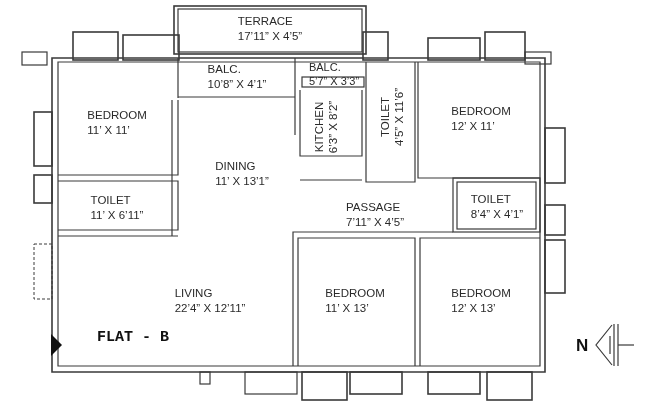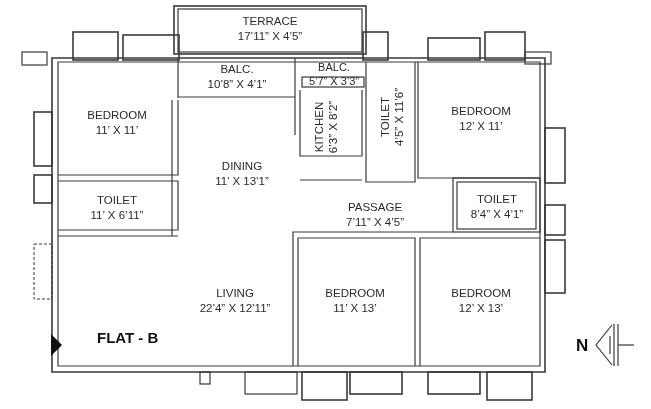--- a/index.html
+++ b/index.html
@@ -1,21 +1,21 @@
 <!DOCTYPE html>
 <html><head>
 <meta charset="utf-8">
 <style>
   html, body { margin:0; padding:0; background:#ffffff; }
   body { width:651px; height:409px; overflow:hidden; position:relative; font-family:"Liberation Sans", "DejaVu Sans", sans-serif; }
   svg { position:absolute; left:0; top:0; }
   .w { fill:none; stroke:#3a3a3a; stroke-width:1.6; }
   .wt { fill:none; stroke:#3a3a3a; stroke-width:1.2; }
   .dash { fill:none; stroke:#3a3a3a; stroke-width:1; stroke-dasharray:3,2; }
-  .lbl { position:absolute; text-align:center; color:#2a2a2a; font-size:11.5px; line-height:15px; white-space:nowrap; transform:translateX(-50%); }
+  .lbl { position:absolute; color:#2a2a2a; font-size:11.5px; line-height:15px; white-space:nowrap; transform:translateX(-50%); }
   .vlbl { position:absolute; text-align:center; color:#2a2a2a; font-size:11.5px; line-height:14px; white-space:nowrap; transform:translate(-50%,-50%) rotate(-90deg); }
   .flat { position:absolute; font-weight:bold; font-size:15px; color:#111; }
   .north { position:absolute; font-weight:bold; font-size:17px; color:#111; }
 </style>
 </head>
 <body>
 
 <svg width="651" height="409" viewBox="0 0 651 409">
 
   <rect class="w" x="174" y="6" width="192" height="48"></rect>
@@ -119,27 +119,27 @@
   <div>11’ X 6’11”</div>
 </div>
 <div class="lbl" style="left:375px;top:200px;">
   <div>PASSAGE</div>
   <div>7’11” X 4’5”</div>
 </div>
 <div class="lbl" style="left:497px;top:192px;">
   <div>TOILET</div>
   <div>8’4” X 4’1”</div>
 </div>
-<div class="lbl" style="left:210px;top:286px;margin-left:25px;">
+<div class="lbl" style="left:210px;top:286px;">
   <div>LIVING</div>
   <div>22’4” X 12’11”</div>
 </div>
 <div class="lbl" style="left:355px;top:286px;">
   <div>BEDROOM</div>
   <div>11’ X 13’</div>
 </div>
 <div class="lbl" style="left:481px;top:286px;">
   <div>BEDROOM</div>
   <div>12’ X 13’</div>
 </div>
 
-<div class="flat" style="left:97px;top:329px;">FLAT - B</div>
+<div class="flat" style="left:97px;top:329px;font-family:Liberation Mono, monospace;">FLAT - B</div>
 <div class="north" style="left:576px;top:336px;">N</div>
 
 </body></html>

